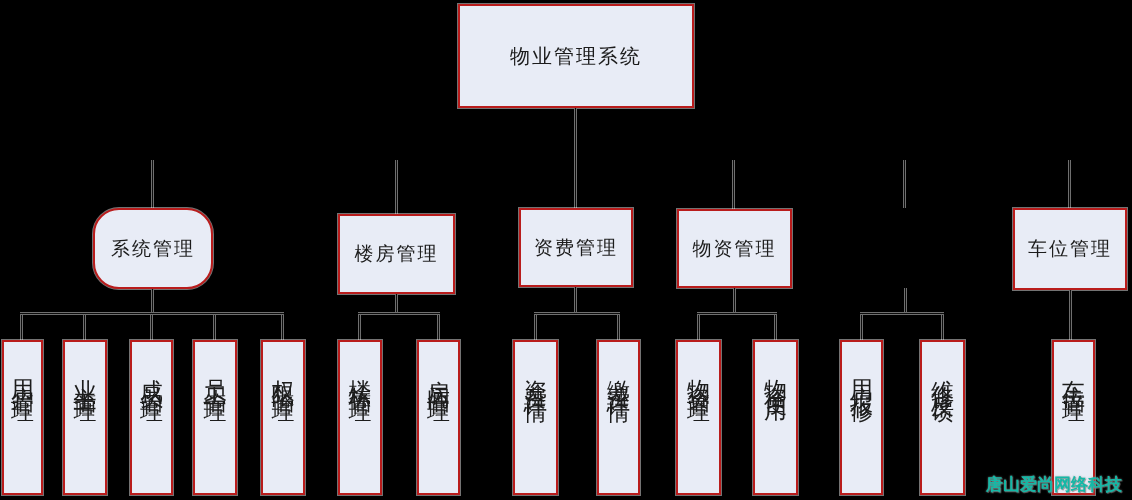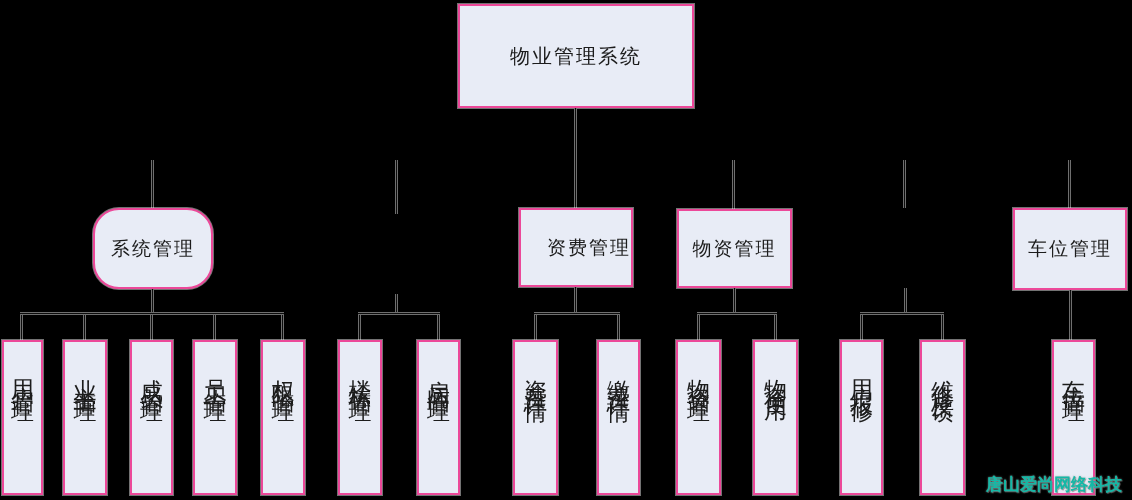--- a/index.html
+++ b/index.html
@@ -2,21 +2,21 @@
 <html><head>
 <meta charset="utf-8">
 <style>
   * { margin:0; padding:0; box-sizing:border-box; }
   html,body { width:1132px; height:500px; background:#000; overflow:hidden; }
   .canvas {
     position:relative; width:1132px; height:500px; background:#000;
     font-family:"Liberation Serif","DejaVu Serif",serif;
   }
   .node {
-    position:absolute; background:#e8ecf6; border:2px solid #ec4899;
+    position:absolute; background:#e8ecf6; border:2px solid #b91c1c;
     box-shadow:0 0 0 1px rgba(255,255,255,.45);
     color:#1c1c1c; display:flex; align-items:center; justify-content:center;
   }
   .root-node { font-size:20px; letter-spacing:2px; }
   .branch-node { font-size:19px; letter-spacing:2px; }
   .leaf-node { align-items:flex-start; justify-content:center; padding-top:19px; }
   .leaf-node span {
     writing-mode:vertical-rl; text-orientation:upright;
     font-size:23px; letter-spacing:7px; line-height:1;
   }
@@ -47,21 +47,24 @@
   <div class="vline" style="left:574px; top:108px; height:100px;"></div>
   <div class="vline" style="left:151px; top:160px; height:48px;"></div>
   <div class="vline" style="left:395px; top:160px; height:54px;"></div>
   <div class="vline" style="left:732px; top:160px; height:49px;"></div>
   <div class="vline" style="left:903px; top:160px; height:48px;"></div>
   <div class="vline" style="left:1068px; top:160px; height:48px;"></div>
 
   <div class="node branch-node" style="left:93px; top:208px; width:120px; height:81px;border-radius:26px;">
     <span>系统管理</span>
   </div>
-  <div class="node branch-node" style="left:519px; top:208px; width:114px; height:79px;justify-content:flex-end;">
+  <div class="node branch-node" style="left:338px; top:214px; width:117px; height:80px;">
+    <span>楼房管理</span>
+  </div>
+  <div class="node branch-node" style="left:519px; top:208px; width:114px; height:79px;">
     <span>资费管理</span>
   </div>
   <div class="node branch-node" style="left:677px; top:209px; width:115px; height:79px;">
     <span>物资管理</span>
   </div>
   <div class="node branch-node" style="left:1013px; top:208px; width:114px; height:82px;">
     <span>车位管理</span>
   </div>
 
   <div class="vline" style="left:151px; top:289px; height:23px;"></div>

